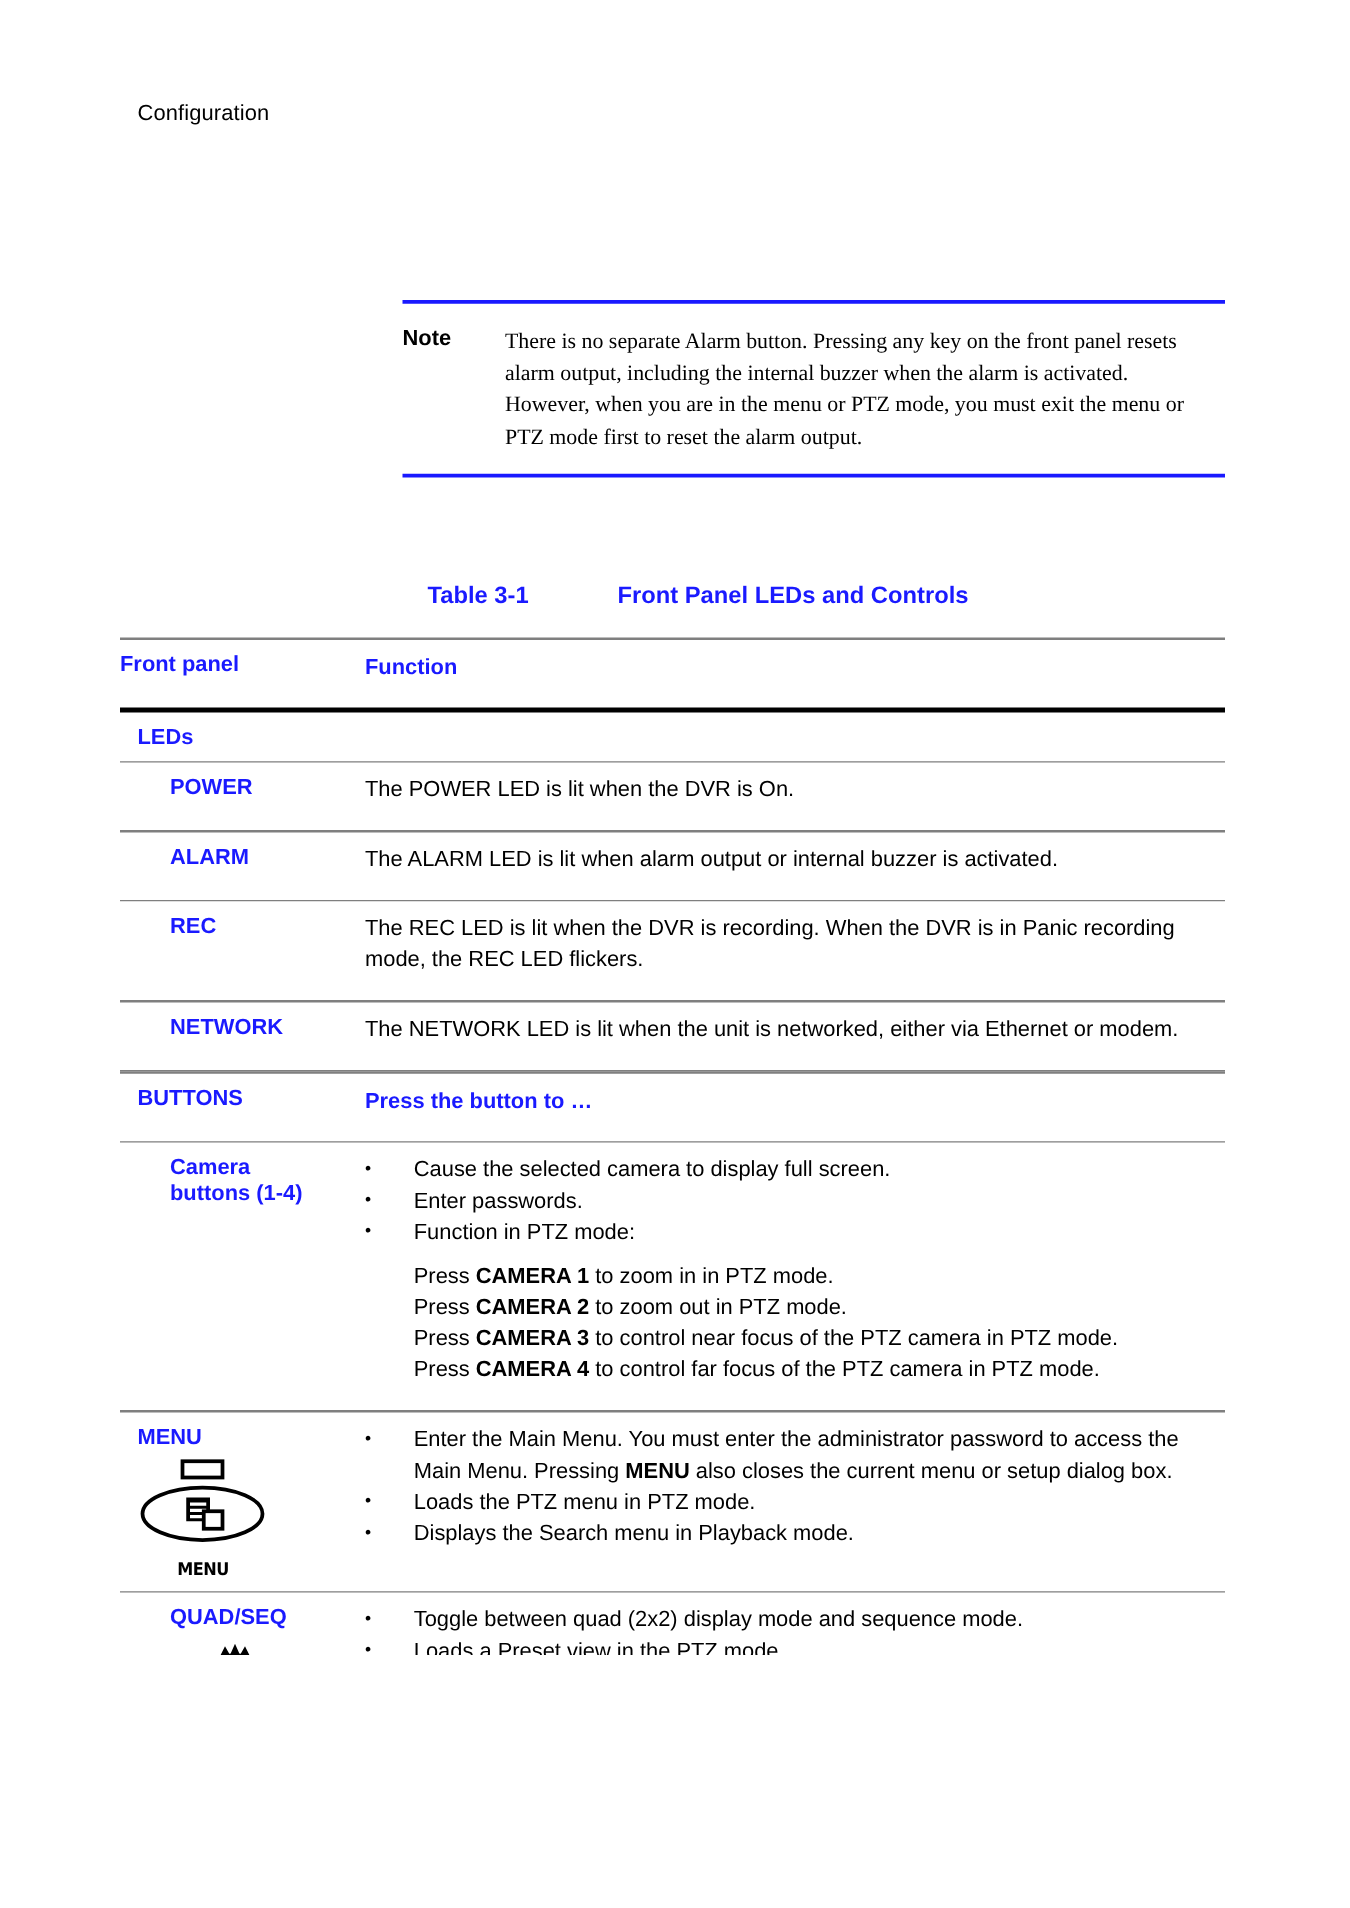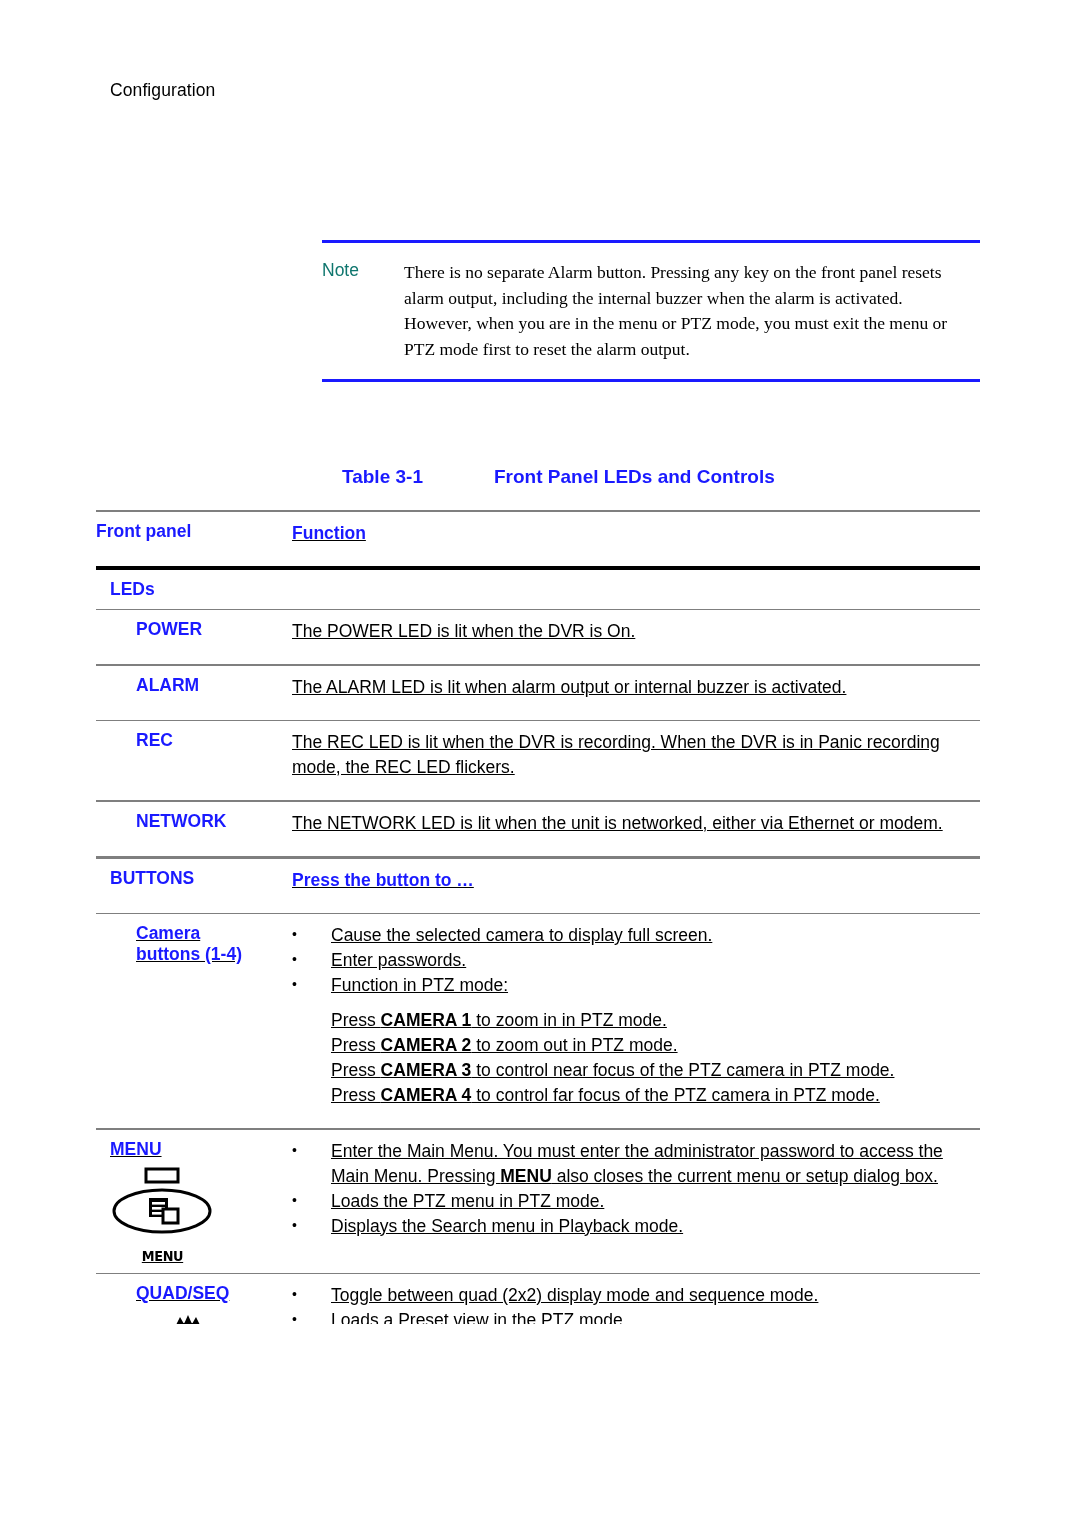--- a/index.html
+++ b/index.html
@@ -56,22 +56,22 @@
     background: #1a1aff;
     width: 100%;
   }
   .note-rule.bottom { margin-top: 0; }
   .note-body {
     display: flex;
     padding-top: 17px;
     padding-bottom: 17px;
   }
   .note-label {
-    color: #0f766e;
-    font-weight: normal;
+    color: #000000;
+    font-weight: bold;
     font-size: 17.5px;
     width: 82px;
     flex: 0 0 82px;
   }
   .note-text {
     font-size: 17.5px;
     line-height: 25.5px;
     width: 560px;
     font-family: Liberation Serif, serif;
   }
@@ -93,21 +93,20 @@
   }
   .tbl-caption .cap-num { display: inline-block; width: 152px; }
 
   .rule-thin { height: 1.5px; background: #7f7f7f; width: 100%; }
   .rule-thick { height: 4px; background: #000000; width: 100%; }
 
   .row {
     display: flex;
     width: 100%;
     box-sizing: border-box;
-    text-decoration: underline;
   }
   .col-left {
     flex: 0 0 196px;
     width: 196px;
     box-sizing: border-box;
     padding-top: 9px;
     padding-bottom: 9px;
   }
   .col-right {
     flex: 1 1 auto;

